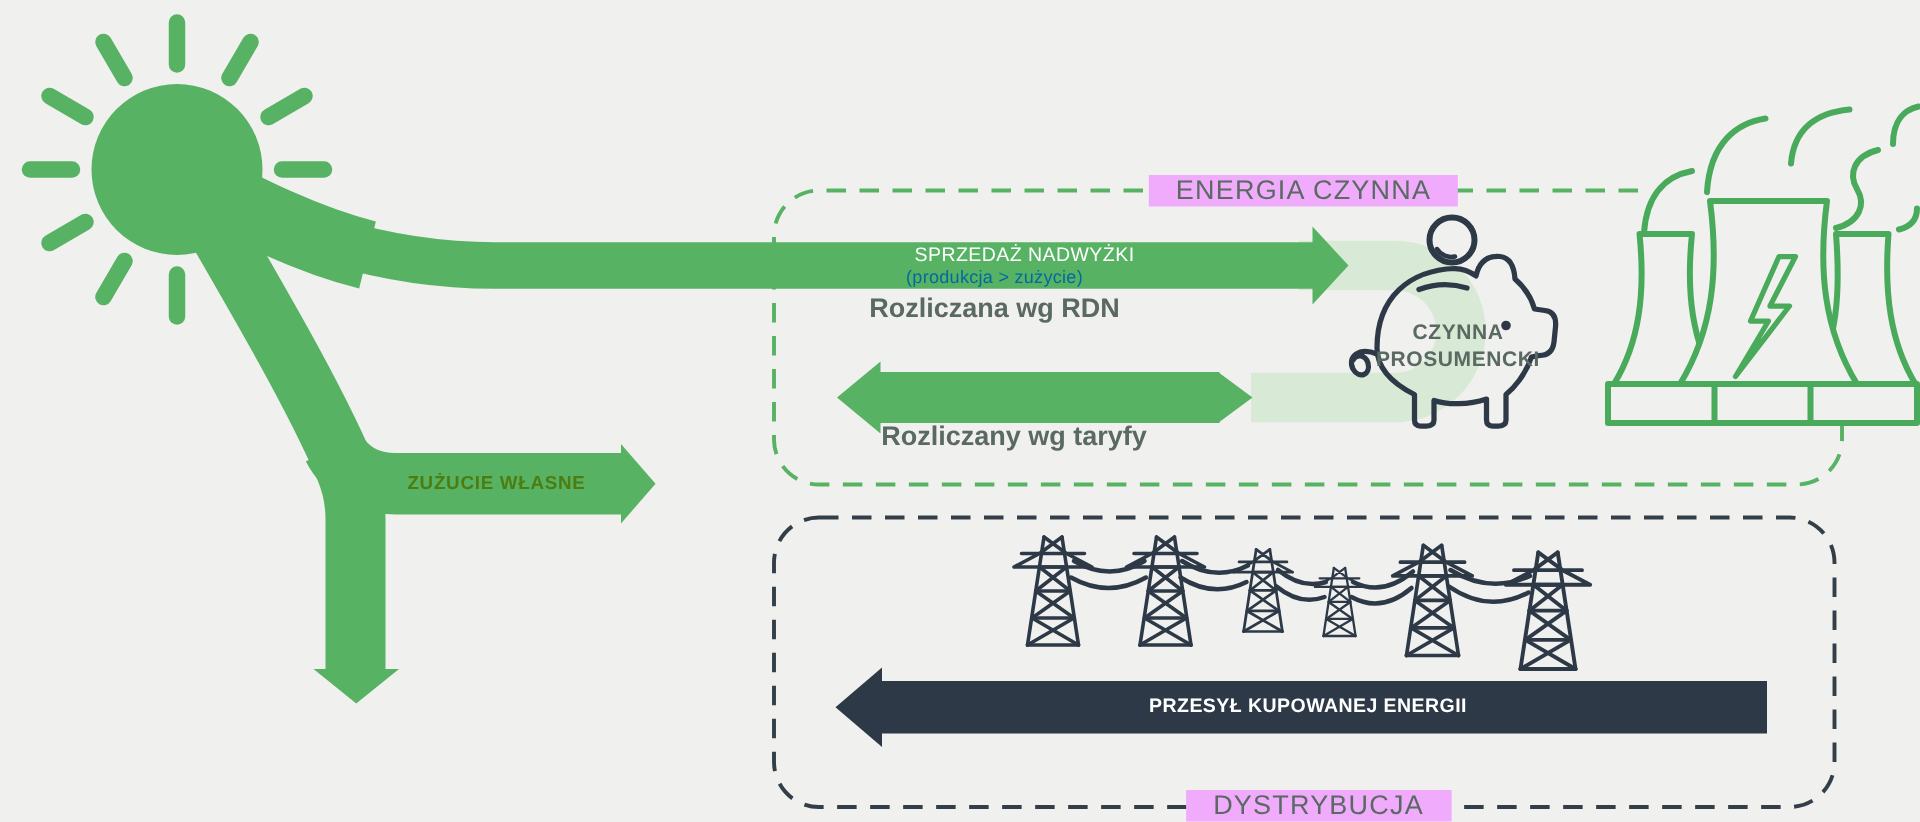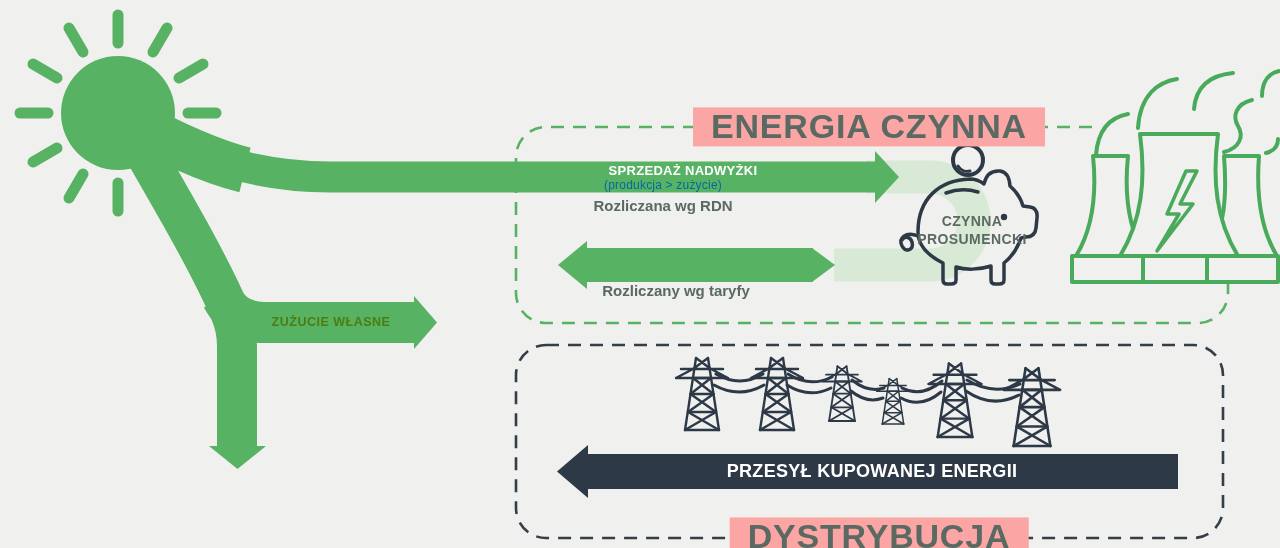--- a/index.html
+++ b/index.html
@@ -2,30 +2,30 @@
 <html><head>
 <meta charset="utf-8">
 <style>
   html,body{margin:0;padding:0;background:#e6e6e4;}
   .canvas{
     position:relative;width:1280px;height:548px;overflow:hidden;
     background:#f0f0ee;font-family:"Liberation Sans", sans-serif;
   }
   .layer{position:absolute;inset:0;}
   .t{position:absolute;transform:translate(-50%,-50%);text-align:center;white-space:nowrap;line-height:1.15;}
-  .arrow-label{color:#ffffff;font-weight:bold;font-size:13px;letter-spacing:.3px;margin-left:40px;}
+  .arrow-label{color:#ffffff;font-weight:normal;font-size:13px;letter-spacing:.3px;margin-left:40px;}
   .arrow-sub{color:#0369a1;font-weight:normal;font-size:12px;letter-spacing:.2px;display:block;}
-  .settle{color:#5a6a63;font-weight:bold;font-size:15px;}
+  .settle{color:#5a6a63;font-weight:bold;font-size:18px;}
   .boxtitle{
-    color:#5a6a63;font-weight:bold;font-size:34px;letter-spacing:.8px;
-    background:#fca5a5;padding:0 18px;
+    color:#5a6a63;font-weight:normal;font-size:18px;letter-spacing:.8px;
+    background:#f0abfc;padding:0 18px;
   }
   .deposit-label{color:#5a6a63;font-weight:bold;font-size:14px;letter-spacing:.4px;line-height:1.3;}
   .flow-label{color:#4d7c0f;font-weight:bold;font-size:12.5px;letter-spacing:.5px;}
-  .transfer-label{color:#ffffff;font-weight:bold;font-size:18px;letter-spacing:.3px;}
+  .transfer-label{color:#ffffff;font-weight:bold;font-size:13px;letter-spacing:.3px;}
 </style>
 </head>
 <body>
 
 <div class="canvas">
 
   <svg class="layer" width="1280" height="548" viewBox="0 0 1280 548">
 
     <path d="M 1092 127 H 546 A 30 30 0 0 0 516 157 V 293 A 30 30 0 0 0 546 323 H 1198 A 30 30 0 0 0 1228 293 V 160" fill="none" stroke="#57b263" stroke-width="2.6" stroke-dasharray="13 9"></path>
     <rect x="516" y="345" width="707" height="193" rx="30" fill="none" stroke="#333e48" stroke-width="2.6" stroke-dasharray="13 9"></rect>

